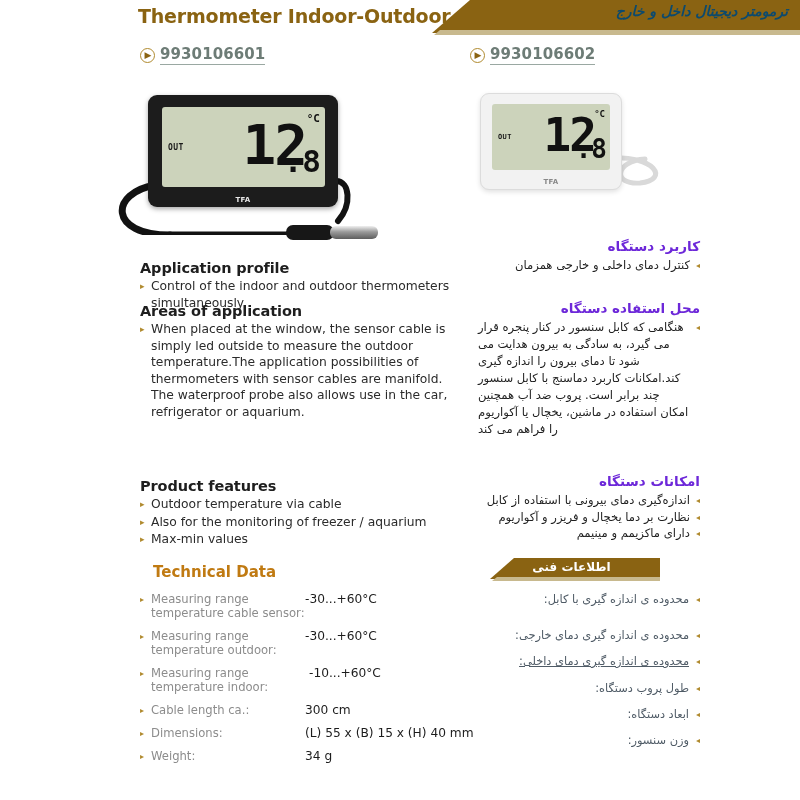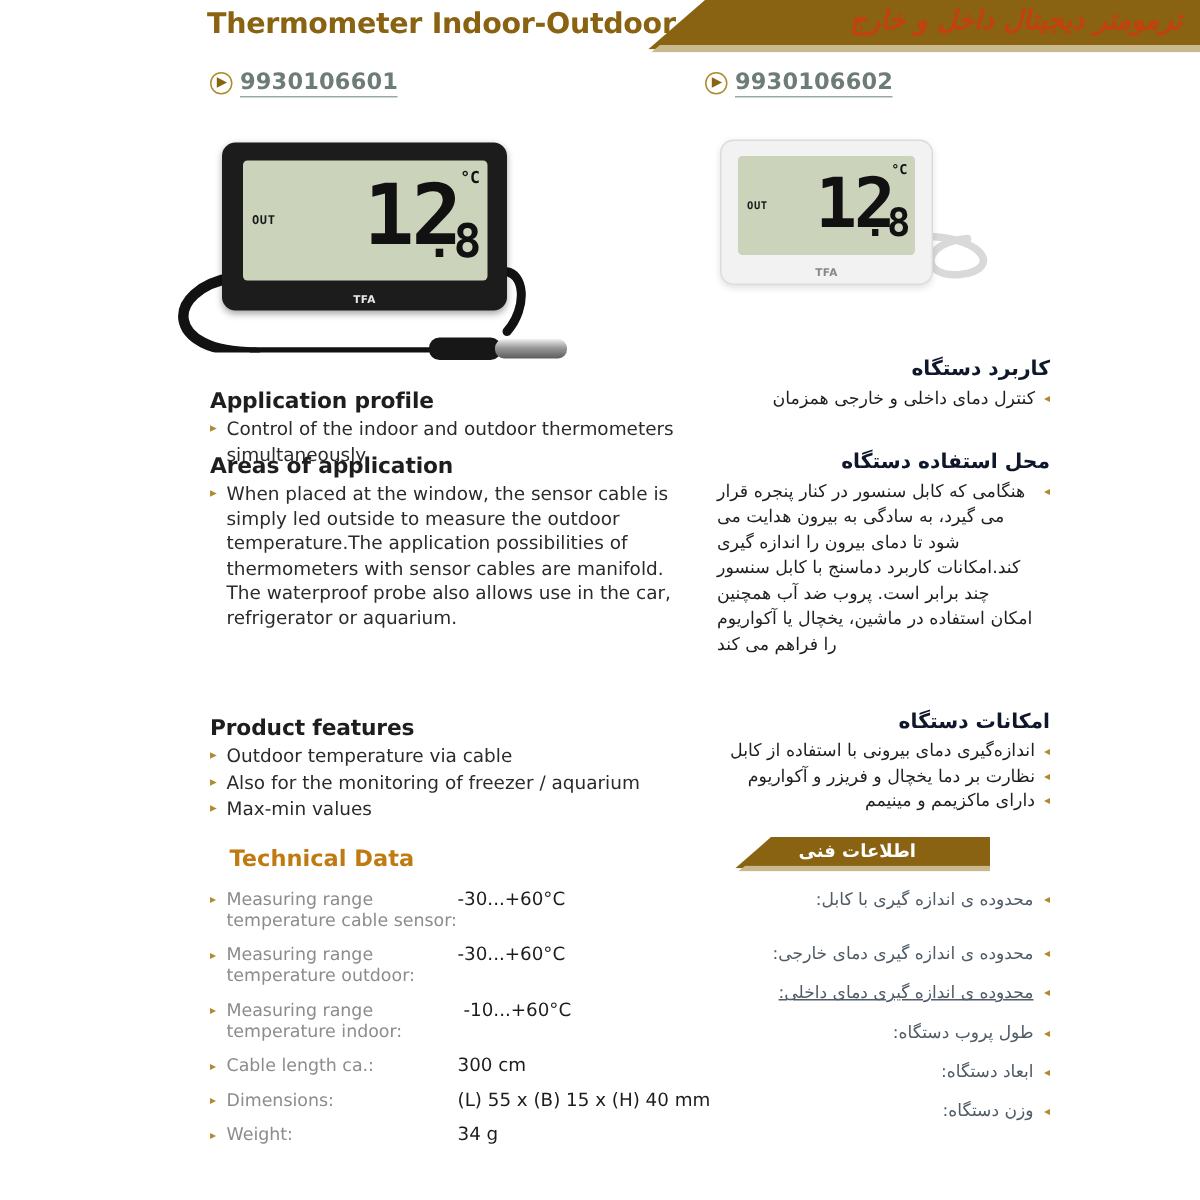--- a/index.html
+++ b/index.html
@@ -25,21 +25,21 @@
     clip-path: polygon(38px 0, 368px 0, 368px 33px, 0 33px);
   }
   .banner-top-shadow {
     position: absolute; left: 434px; top: 30px; width: 366px; height: 5px;
     background: #c8b98e;
     clip-path: polygon(6px 0, 366px 0, 366px 5px, 0 5px);
   }
   .title-fa {
     position: absolute; left: 440px; top: 3px; width: 348px;
     text-align: right; direction: rtl;
-    color: #c2410c; font-size: 18px; font-weight: bold;
+    color: #0c4a6e; font-size: 14px; font-weight: bold;
     font-style: italic;
     font-family: "DejaVu Sans", "Liberation Sans", sans-serif;
   }
 
   
   .code-row { position: absolute; top: 45px; }
   .code { display: flex; align-items: center; gap: 5px; }
   .code-bullet {
     width: 15px; height: 15px; border-radius: 50%;
     border: 1.4px solid #b08a2e; color: #8a6312;
@@ -129,21 +129,21 @@
     color: #b08a2e; font-size: 8px; line-height: 15px;
   }
   .tech-value { font-size: 12.2px; line-height: 14px; color: #1c1c1c; }
 
   
   .fa {
     position: absolute; direction: rtl; text-align: right;
     font-family: "DejaVu Sans", "Liberation Sans", sans-serif;
     color: #1f1f1f;
   }
-  .fa h3 { margin: 0 0 3px 0; font-size: 13.5px; font-weight: bold; color: #0f172a; }
+  .fa h3 { margin: 0 0 3px 0; font-size: 13.5px; font-weight: bold; color: #6d28d9; }
   .fa ul { margin: 0; padding: 0; list-style: none; }
   .fa li {
     position: relative; padding-right: 10px; font-size: 11.6px;
     line-height: 16.5px; margin-bottom: 0;
   }
   .fa li:before {
     content: "\25C2"; position: absolute; right: 0; top: 0;
     color: #b08a2e; font-size: 8px; line-height: 17px;
   }
   .fa p.block {
@@ -317,16 +317,16 @@
   <div class="banner-fa"></div>
   <div class="banner-fa-shadow"></div>
   <div class="banner-fa-label">اطلاعات فنی</div>
 
   <div class="fa-tech">
     <div class="fa-tech-row">محدوده ی اندازه گیری با کابل:</div>
     <div class="fa-tech-row" style="margin-top:22px;">محدوده ی اندازه گیری دمای خارجی:</div>
     <div class="fa-tech-row" style="margin-top:12px;text-decoration:underline;">محدوده ی اندازه گیری دمای داخلی:</div>
     <div class="fa-tech-row" style="margin-top:13px;">طول پروب دستگاه:</div>
     <div class="fa-tech-row" style="margin-top:12px;">ابعاد دستگاه:</div>
-    <div class="fa-tech-row" style="margin-top:12px;">وزن دستگاه:</div>
+    <div class="fa-tech-row" style="margin-top:12px;">وزن سنسور:</div>
   </div>
 
 </div>
 
 </body></html>

